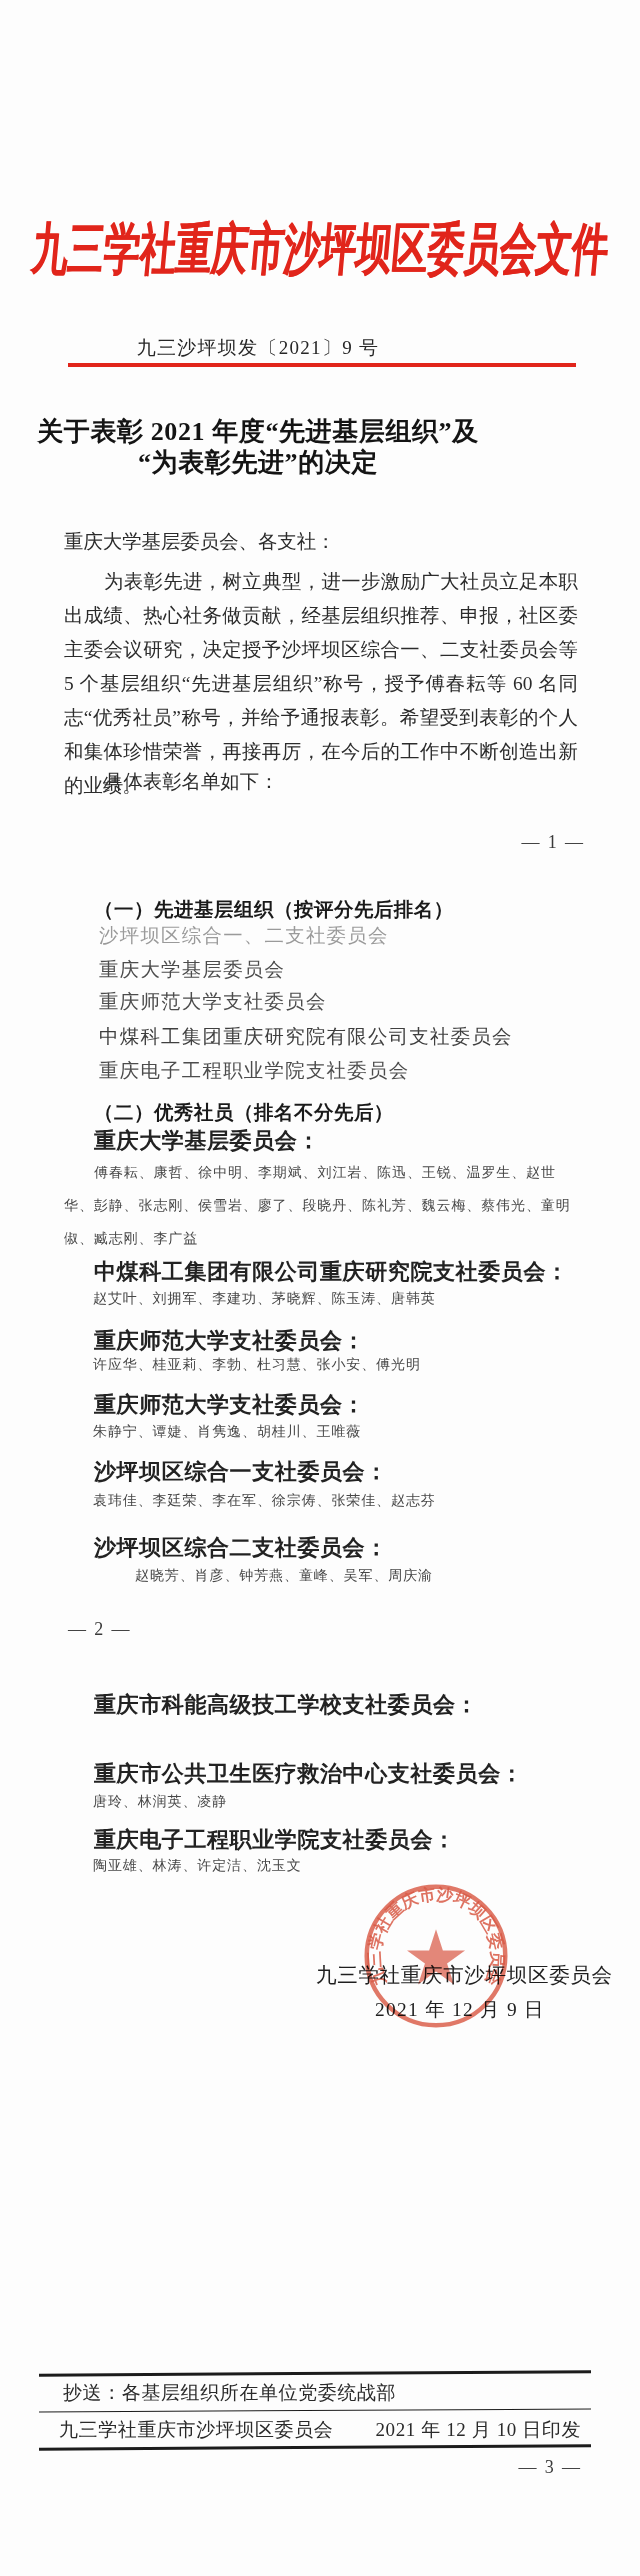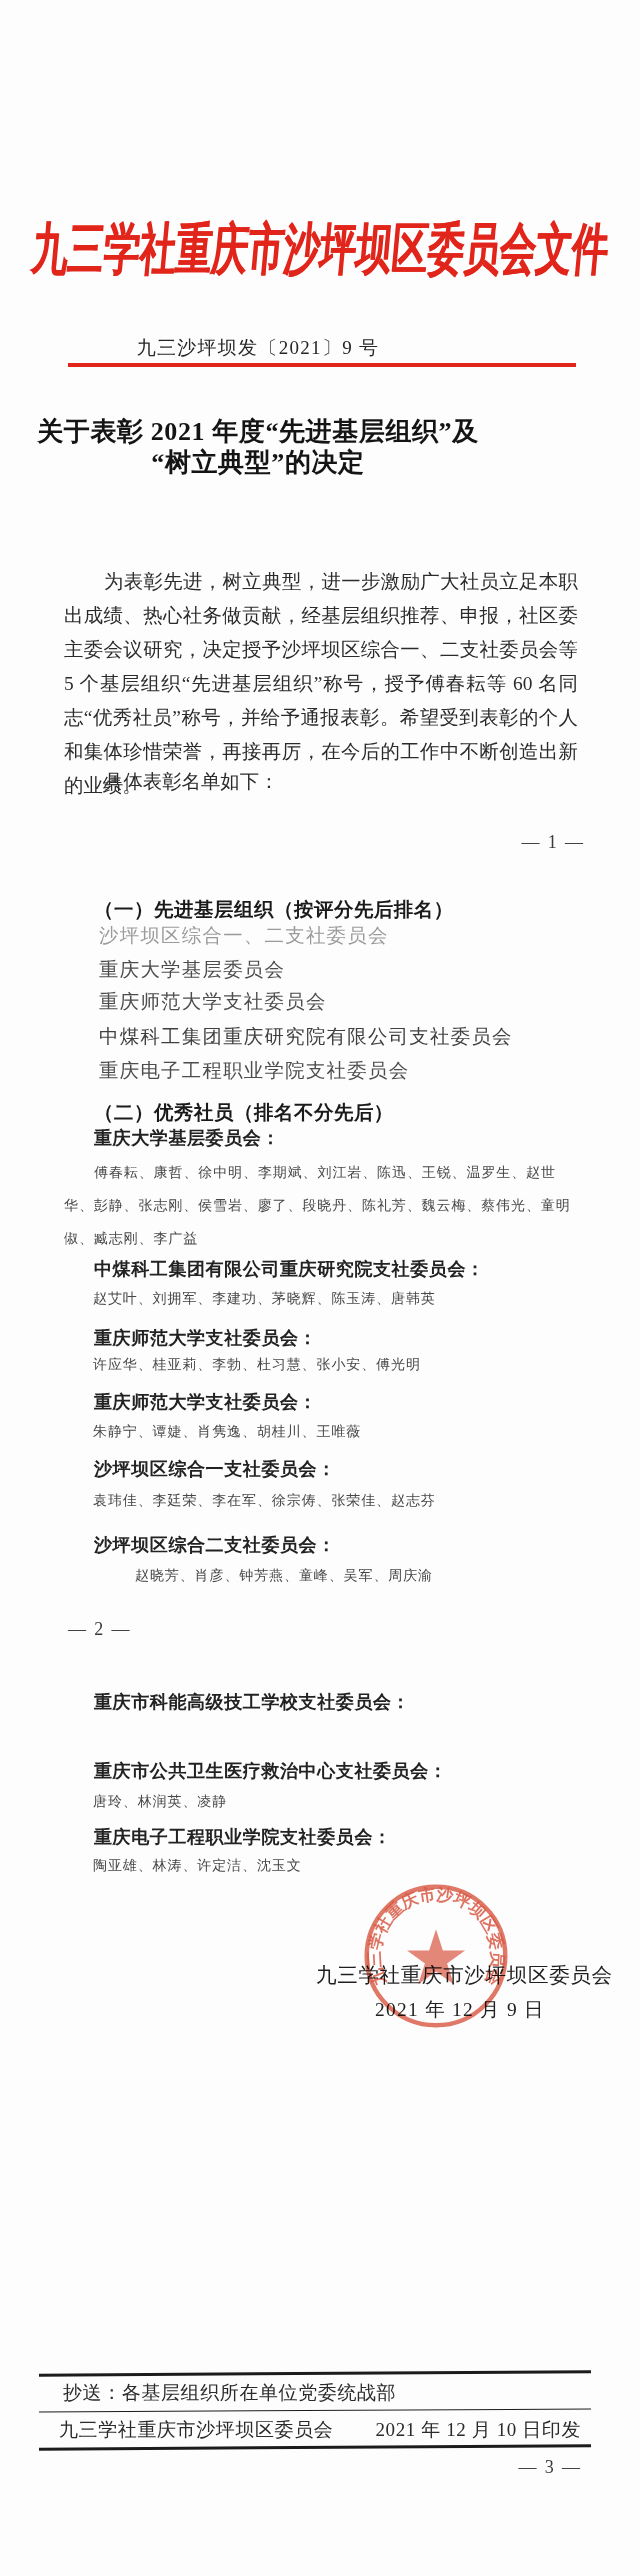--- a/index.html
+++ b/index.html
@@ -44,21 +44,21 @@
   .pn1{top:832px;right:55px;}
   .pn2{top:1619px;left:68px;}
   .pn3{top:2457px;right:58px;}
 
   .sec-heading{
     font-family:"Liberation Sans","DejaVu Sans",sans-serif;
     font-size:19.4px;font-weight:700;color:#1a1a1a;letter-spacing:0.6px;margin-top:8px;
   }
   .org-heading{
     font-family:"Liberation Sans","DejaVu Sans",sans-serif;
-    font-size:18px;font-weight:700;color:#222222;letter-spacing:0.6px;
+    font-size:22px;font-weight:700;color:#222222;letter-spacing:0.6px;
   }
   .list-item{font-size:19.4px;color:#4c4c4c;letter-spacing:1.3px;}
   .list-item.faded{color:#9a9a9a;}
   .members{font-size:14px;color:#474747;letter-spacing:0.9px;}
   .members-wrap{
     white-space:normal;left:64px;width:515px;
     text-indent:30px;line-height:33px;
   }
 
   .sig-org{top:1961px;left:316px;font-size:20.6px;color:#1f1f1f;letter-spacing:0.6px;}
@@ -80,22 +80,23 @@
 </head>
 <body>
 
 <div class="page">
 
   <div class="abs hdr-title">九三学社重庆市沙坪坝区委员会文件</div>
   <div class="abs center doc-num">九三沙坪坝发〔2021〕9 号</div>
   <div class="abs red-rule"></div>
 
   <div class="abs center doc-title t1">关于表彰 2021 年度“先进基层组织”及</div>
-  <div class="abs center doc-title t2">“树立典型”的决定</div>
+  <div class="abs center doc-title t2">“为表彰先进”的决定</div>
 
+  <div class="abs body-text salutation">重庆大学基层委员会、各支社：</div>
   <div class="abs body-text para1">为表彰先进，树立典型，进一步激励广大社员立足本职出成绩、热心社务做贡献，经基层组织推荐、申报，社区委主委会议研究，决定授予沙坪坝区综合一、二支社委员会等 5 个基层组织“先进基层组织”称号，授予傅春耘等 60 名同志“优秀社员”称号，并给予通报表彰。希望受到表彰的个人和集体珍惜荣誉，再接再厉，在今后的工作中不断创造出新的业绩。</div>
   <div class="abs body-text para2">具体表彰名单如下：</div>
 
   <div class="abs pagenum pn1">— 1 —</div>
 
   <div class="abs sec-heading" style="top:888px;left:94px;">（一）先进基层组织（按评分先后排名）</div>
   <div class="abs list-item faded" style="top:922px;left:99px;">沙坪坝区综合一、二支社委员会</div>
   <div class="abs list-item" style="top:956px;left:99px;">重庆大学基层委员会</div>
   <div class="abs list-item" style="top:988px;left:99px;">重庆师范大学支社委员会</div>
   <div class="abs list-item" style="top:1023px;left:99px;color:#3f3f3f;">中煤科工集团重庆研究院有限公司支社委员会</div>

